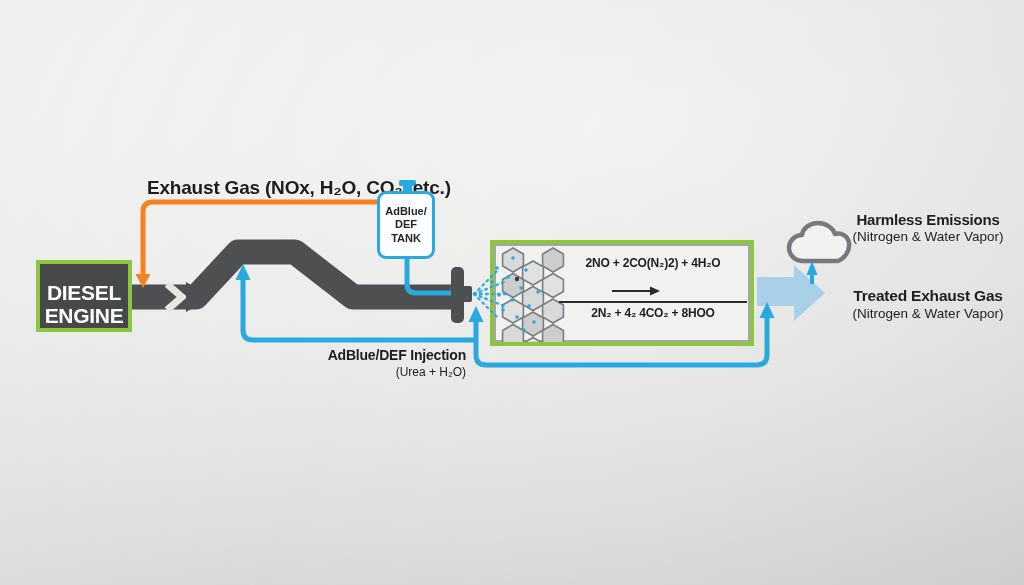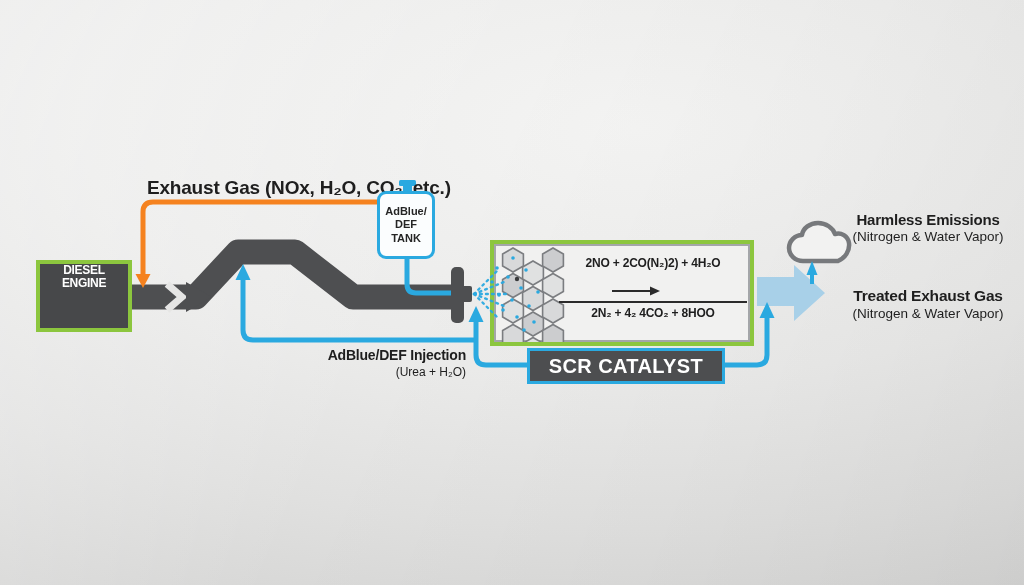--- a/index.html
+++ b/index.html
@@ -27,22 +27,22 @@
   .cap{fill:var(--blue);}
   .spray{fill:none;stroke:var(--blue);stroke-width:2.4;stroke-dasharray:1.8 4.2;stroke-linecap:round;opacity:.95;}
   .dot{fill:var(--blue);}
   .inj{fill:var(--dark);}
   .eqink{stroke:#2b2b2b;}
 
   
   .engine-box{
     left:36px;top:260px;width:96px;height:72px;box-sizing:border-box;
     border:4px solid var(--green);background:#47484a;
-    display:flex;align-items:flex-start;justify-content:center;
-    color:#fff;font-weight:bold;font-size:12px;line-height:1.12;letter-spacing:-.3px;text-align:center;
+    display:flex;align-items:flex-end;justify-content:center;
+    color:#fff;font-weight:bold;font-size:21px;line-height:1.12;letter-spacing:-.3px;text-align:center;
   }
   .tank-box{
     left:377px;top:191px;width:58px;height:68px;box-sizing:border-box;
     border:3px solid var(--blue);border-radius:9px;background:#fbfdfe;
     display:flex;align-items:center;justify-content:center;
     font-weight:bold;font-size:11px;line-height:1.2;text-align:center;color:#252525;
   }
   .scr-panel{
     left:490px;top:240px;width:264px;height:106px;box-sizing:border-box;
     border:4px solid var(--green);background:#f1f1f0;
@@ -137,23 +137,20 @@
         <polygon points="33.0,91.5 43.4,97.5 43.4,109.5 33.0,115.5 22.6,109.5 22.6,97.5" fill="#e0e1e1" stroke="#7b7d80" stroke-width="1.6"></polygon>
         <polygon points="53.0,2.0 63.4,8.0 63.4,20.0 53.0,26.0 42.6,20.0 42.6,8.0" fill="#cccdcf" stroke="#7b7d80" stroke-width="1.6"></polygon>
         <polygon points="53.0,27.5 63.4,33.5 63.4,45.5 53.0,51.5 42.6,45.5 42.6,33.5" fill="#e0e1e1" stroke="#7b7d80" stroke-width="1.6"></polygon>
         <polygon points="53.0,53.0 63.4,59.0 63.4,71.0 53.0,77.0 42.6,71.0 42.6,59.0" fill="#d8d9da" stroke="#7b7d80" stroke-width="1.6"></polygon>
         <polygon points="53.0,78.5 63.4,84.5 63.4,96.5 53.0,102.5 42.6,96.5 42.6,84.5" fill="#cccdcf" stroke="#7b7d80" stroke-width="1.6"></polygon>
       </svg>
   </div>
   <div class="abs eq eq-top">2NO + 2CO(N₂)2) + 4H₂O</div>
   <div class="abs eq eq-bottom">2N₂ + 4₂ 4CO₂ + 8HOO</div>
 
-  <div class="abs scr-label-box">
-    <span>SCR CATALYST</span>
-  </div>
 
   <div class="abs injection-block">
     <div class="t">AdBlue/DEF Injection</div>
     <div class="s">(Urea + H₂O)</div>
   </div>
 
   <div class="abs out-block harmless">
     <div class="t">Harmless Emissions</div>
     <div class="s">(Nitrogen &amp; Water Vapor)</div>
   </div>

